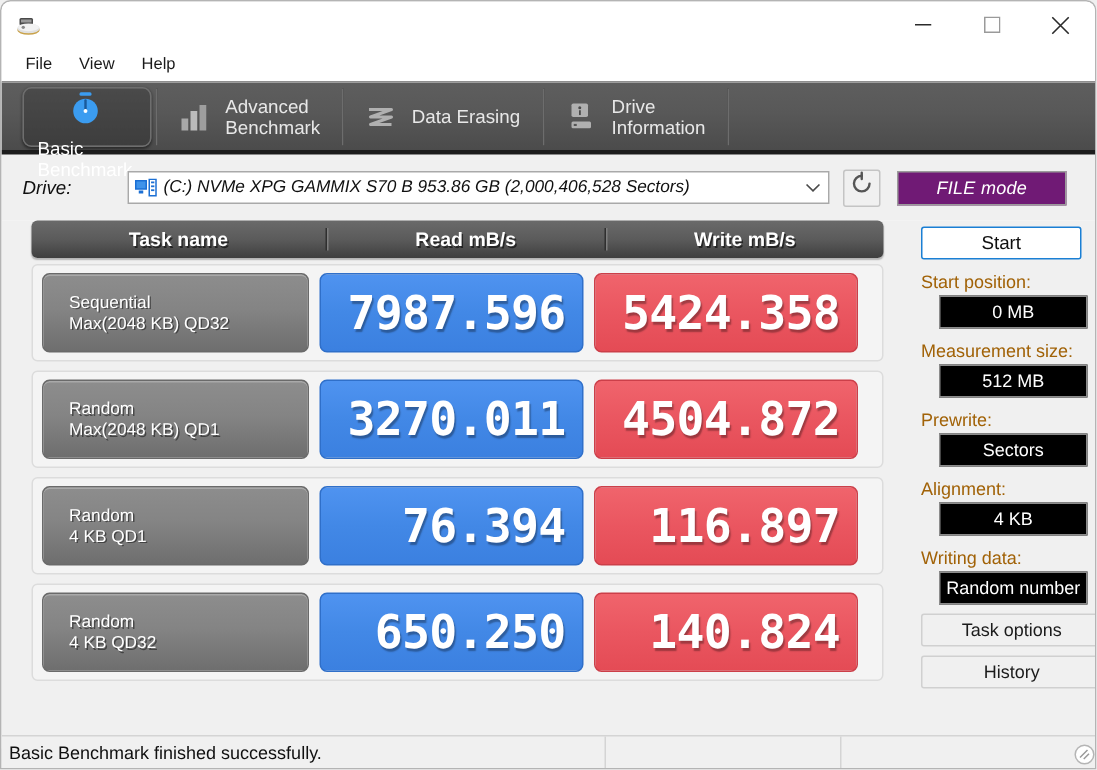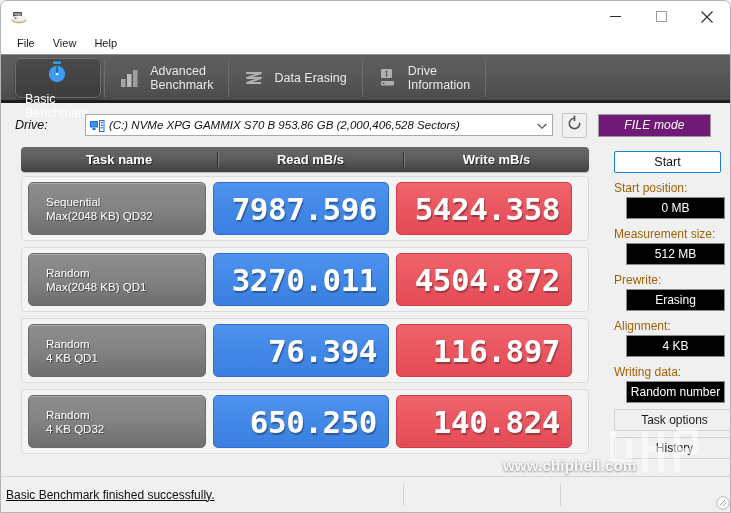--- a/index.html
+++ b/index.html
@@ -161,23 +161,23 @@
   }
   .field-box span { color:#ffffff; font-size:12px; }
   .sbtn {
     width:121px; height:22px; margin:6px 0 0 8px;
     background:#f0f0f0; border:1px solid #d0d0d0; border-radius:2px;
     display:flex; align-items:center; justify-content:center;
   }
   .sbtn span { font-size:12px; color:#1b1b1b; }
   
   .statusbar {
-    position:absolute; left:0; bottom:0; width:731px; height:36px;
+    position:absolute; left:0; bottom:0; width:731px; height:22px;
     background:#f0f0f0; border-top:1px solid #d4d4d4;
-    display:flex; align-items:center;text-decoration:underline;
+    display:flex; align-items:center;
   }
   .status-cell1 { width:403px; font-size:12px; color:#101010; padding-left:5px;
     border-right:1px solid #d4d4d4; height:22px; display:flex; align-items:center;}
   .status-cell2 { width:157px; border-right:1px solid #d4d4d4; height:22px; }
   .status-cell3 { flex:1; height:22px; }
   .resize-grip { position:absolute; right:2px; bottom:2px; width:14px; height:14px; }
   
   .watermark {
     position:absolute; pointer-events:none;
     left:498px; top:418px; width:233px; height:78px;
@@ -397,21 +397,21 @@
         <span>0 MB</span>
       </div>
 
       <div class="field-label">Measurement size:</div>
       <div class="field-box">
         <span>512 MB</span>
       </div>
 
       <div class="field-label">Prewrite:</div>
       <div class="field-box">
-        <span>Erasing</span>
+        <span>Sectors</span>
       </div>
 
       <div class="field-label">Alignment:</div>
       <div class="field-box">
         <span>4 KB</span>
       </div>
 
       <div class="field-label">Writing data:</div>
       <div class="field-box">
         <span>Random number</span>
@@ -419,33 +419,20 @@
 
       <div class="sbtn">
         <span>Task options</span>
       </div>
       <div class="sbtn">
         <span>History</span>
       </div>
     </div>
   </div>
 
-  <div class="watermark">
-    <svg class="wm-logo" width="125" height="76" viewBox="0 0 125 76">
-      <g fill="none" stroke="#ffffff" stroke-width="6" opacity="0.85">
-        <path d="M14 10 L14 40 M14 40 L30 40 M30 18 L30 52"></path>
-        <path d="M46 10 L46 52 M46 28 L62 28 M62 10 L62 52"></path>
-        <path d="M78 10 L78 52 M78 10 L96 10 L96 30 L78 30"></path>
-        <path d="M8 58 L104 58"></path>
-        <path d="M20 58 L20 70 M40 58 L40 70 M60 58 L60 70 M80 58 L80 70"></path>
-      </g>
-      <circle cx="104" cy="64" r="7" fill="none" stroke="#ffffff" stroke-width="5" opacity="0.85"></circle>
-    </svg>
-    <div class="wm-text">www.chiphell.com</div>
-  </div>
 
   <div class="statusbar">
     <div class="status-cell1">Basic Benchmark finished successfully.</div>
     <div class="status-cell2"></div>
     <div class="status-cell3"></div>
     <div class="resize-grip">
       <svg width="14" height="14" viewBox="0 0 14 14">
         <circle cx="7" cy="7" r="6.2" fill="#ffffff" stroke="#b5b5b5" stroke-width="1"></circle>
         <path d="M4 9 L9 4 M6.5 10 L10 6.5" stroke="#9a9a9a" stroke-width="1"></path>
       </svg>

